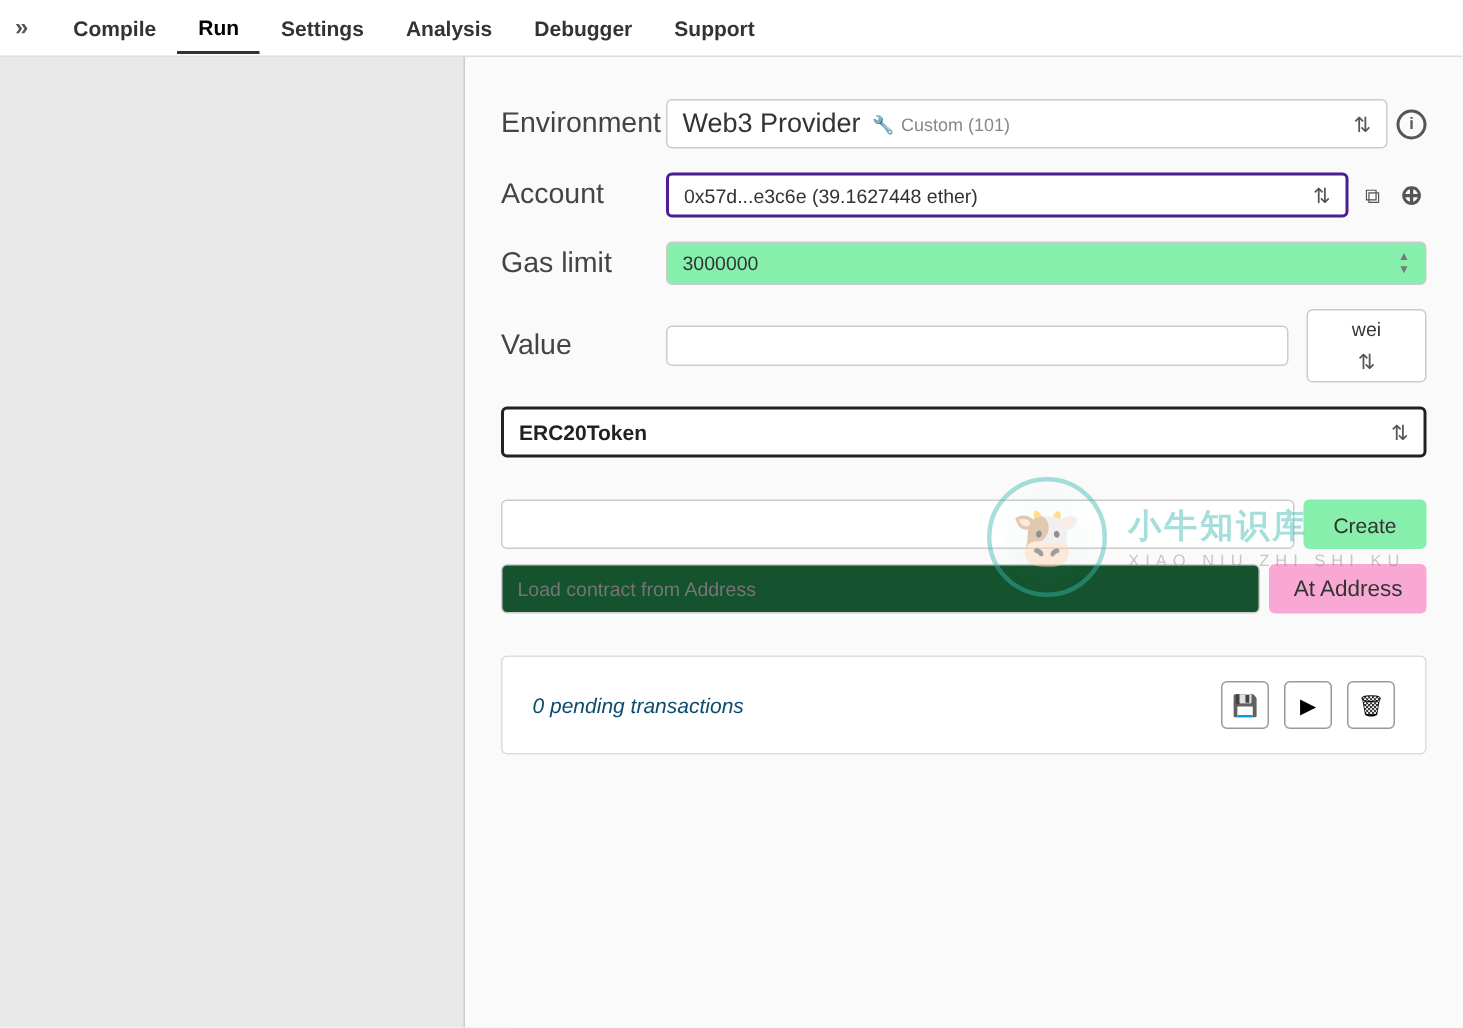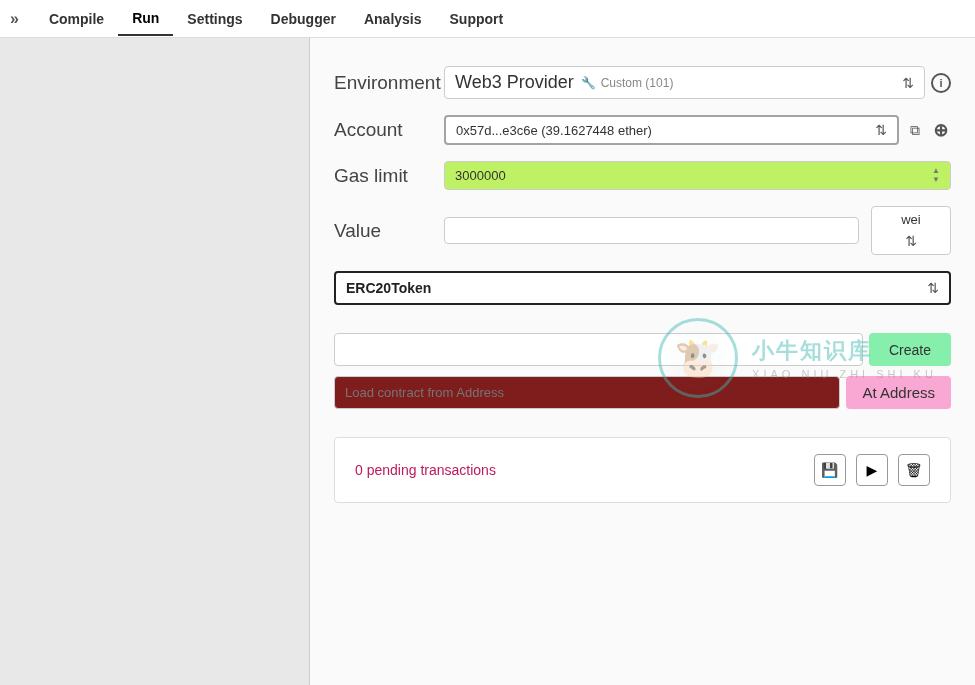--- a/index.html
+++ b/index.html
@@ -131,21 +131,21 @@
       font-weight: bold;
       cursor: pointer;
       flex-shrink: 0;
     }
 
     
     .account-select {
       flex: 1;
       display: flex;
       align-items: center;
-      border: 2px solid #a3a3a3;
+      border: 2px solid #4c1d95;
       border-radius: 4px;
       background: #fff;
       padding: 5px 10px;
       font-size: 13px;
       justify-content: space-between;
     }
     .account-text {
       color: #333;
       font-size: 13px;
     }
@@ -171,21 +171,21 @@
       font-weight: bold;
     }
 
     
     .gas-input {
       flex: 1;
       display: flex;
       align-items: center;
       border: 1px solid #ccc;
       border-radius: 4px;
-      background: #bef264;
+      background: #86efac;
       padding: 5px 10px;
       font-size: 13px;
       justify-content: space-between;
     }
     .gas-value {
       color: #333;
     }
     .spinner {
       display: flex;
       flex-direction: column;
@@ -272,21 +272,21 @@
 
     
     .at-address-row {
       display: flex;
       gap: 6px;
     }
     .at-address-input {
       flex: 1;
       border: 1px solid #ccc;
       border-radius: 4px;
-      background: #7f1d1d;
+      background: #14532d;
       padding: 8px 10px;
       font-size: 13px;
       color: #999;
     }
     .at-address-btn {
       background: #f9a8d4;
       border: none;
       border-radius: 4px;
       padding: 8px 16px;
       font-size: 15px;
@@ -301,22 +301,23 @@
       margin-top: 28px;
       border: 1px solid #ddd;
       border-radius: 4px;
       background: #fff;
       padding: 16px 20px;
       display: flex;
       align-items: center;
       justify-content: space-between;
     }
     .pending-text {
-      font-size: 14px;
-      color: #be185d;
+      font-style: italic;
+      font-size: 14px;
+      color: #0c4a6e;
     }
     .pending-actions {
       display: flex;
       gap: 10px;
       align-items: center;
     }
     .action-btn {
       width: 32px;
       height: 32px;
       border: 1px solid #999;
@@ -375,22 +376,22 @@
     }
   </style>
 </head>
 <body>
 
 <div class="top-nav">
   <span class="nav-chevron">»</span>
   <div class="nav-item">Compile</div>
   <div class="nav-item active">Run</div>
   <div class="nav-item">Settings</div>
+  <div class="nav-item">Analysis</div>
   <div class="nav-item">Debugger</div>
-  <div class="nav-item">Analysis</div>
   <div class="nav-item">Support</div>
 </div>
 
 <div class="main-layout">
   <div class="sidebar"></div>
 
   <div class="content" style="position:relative;">
 
     <div class="form-row">
       <div class="form-label">Environment</div>

